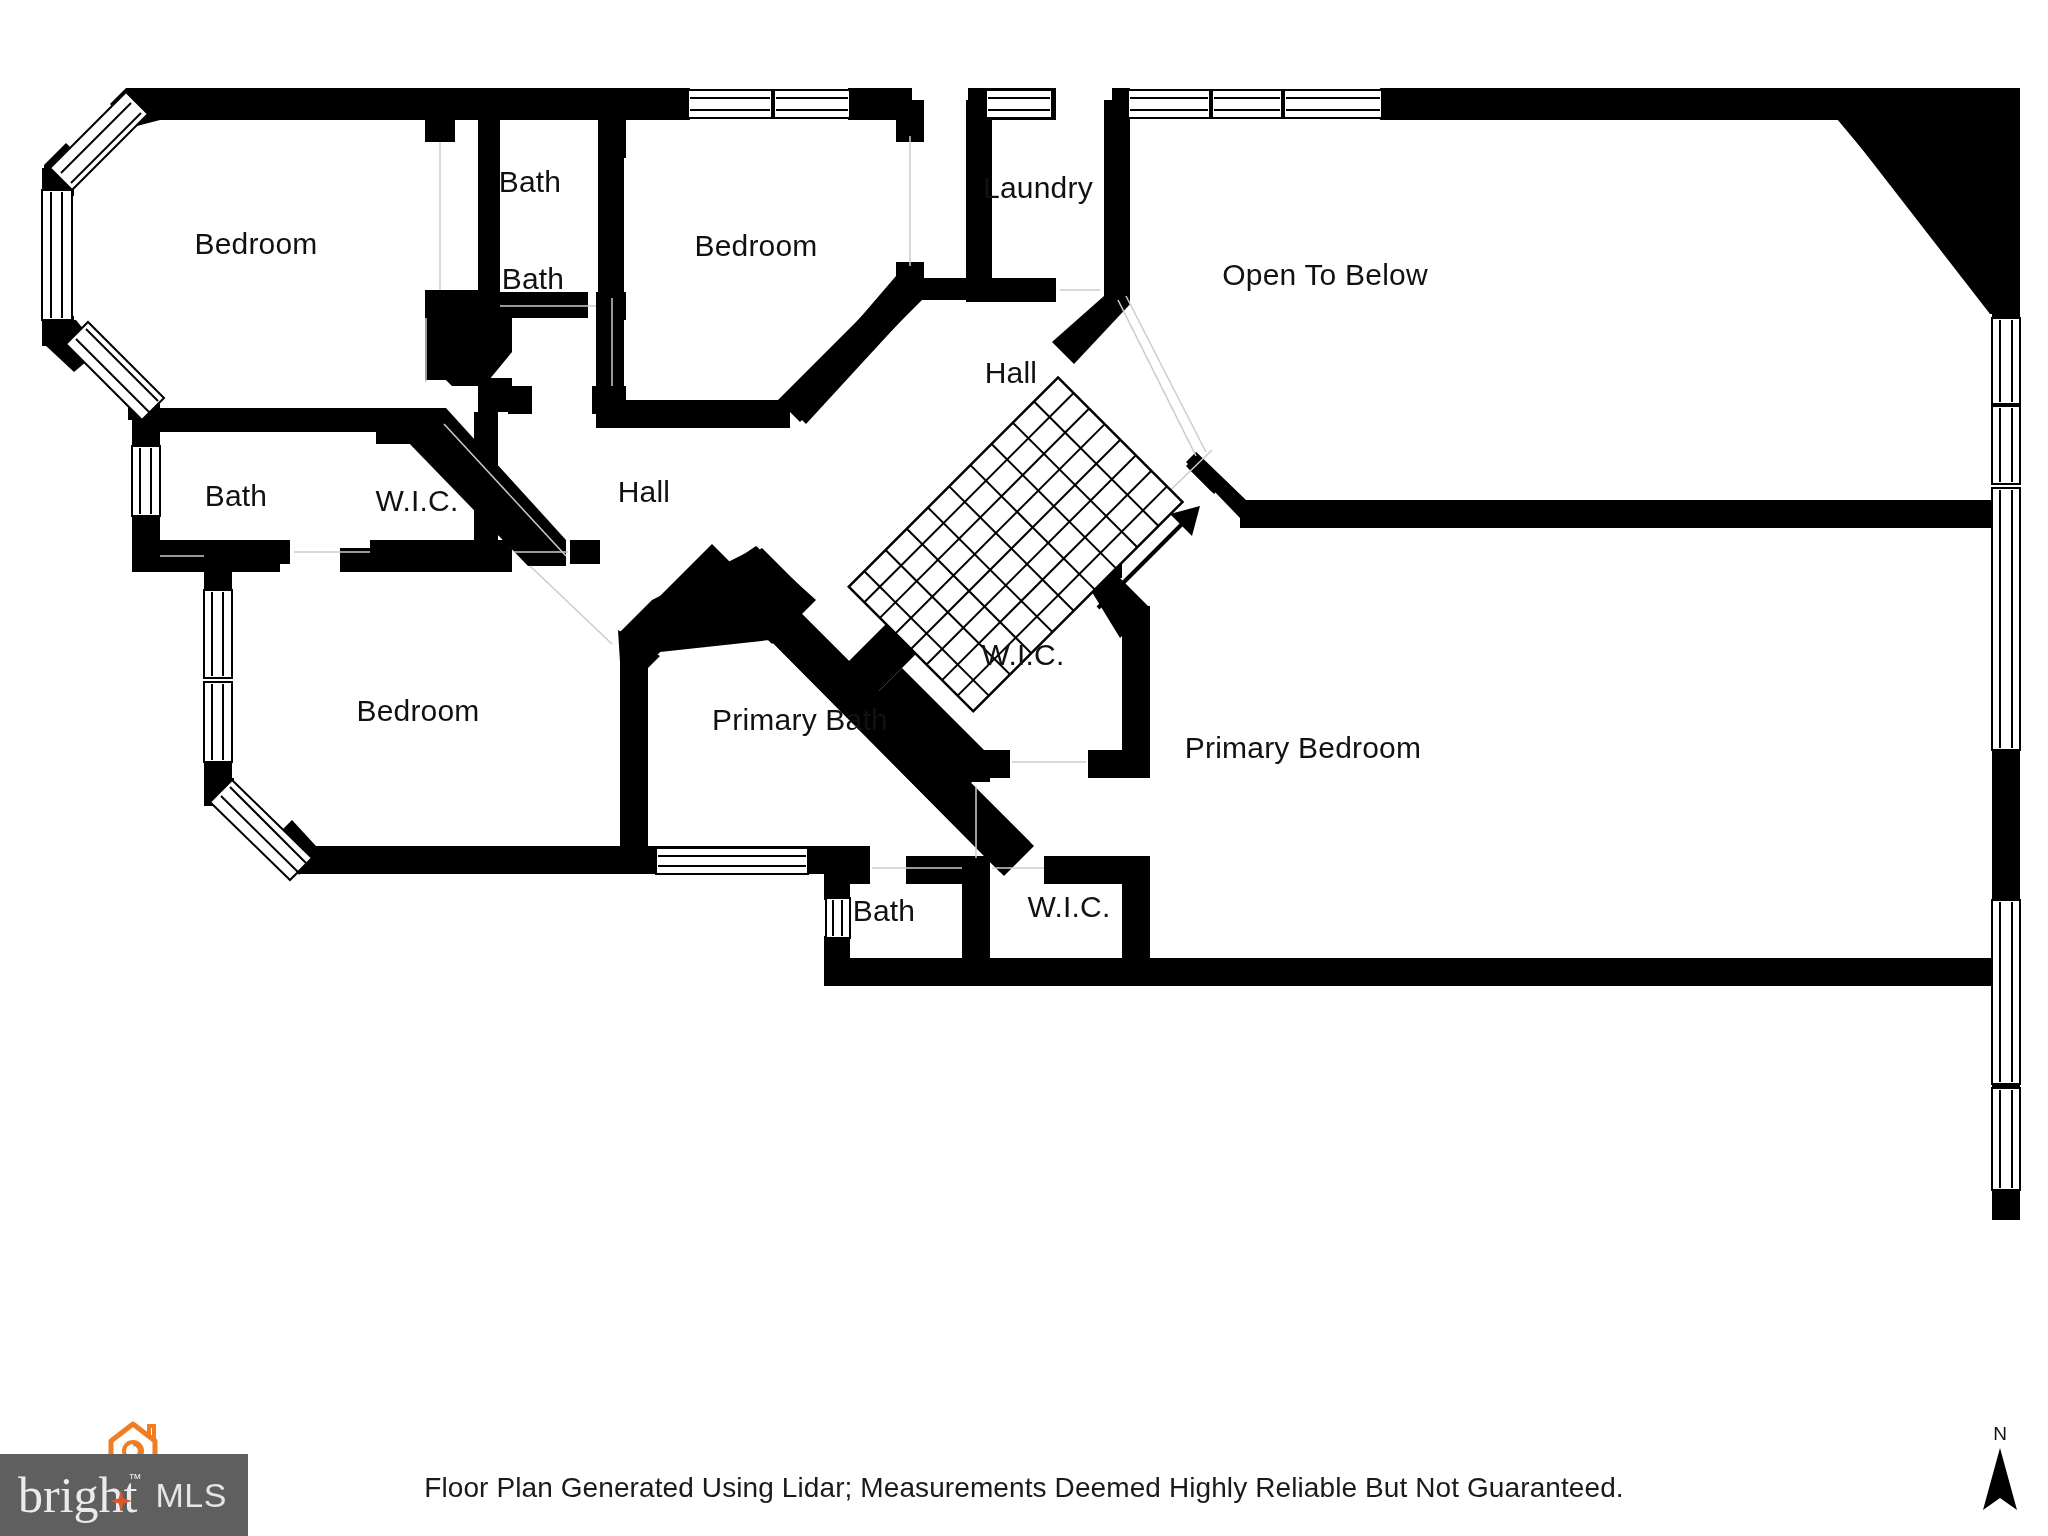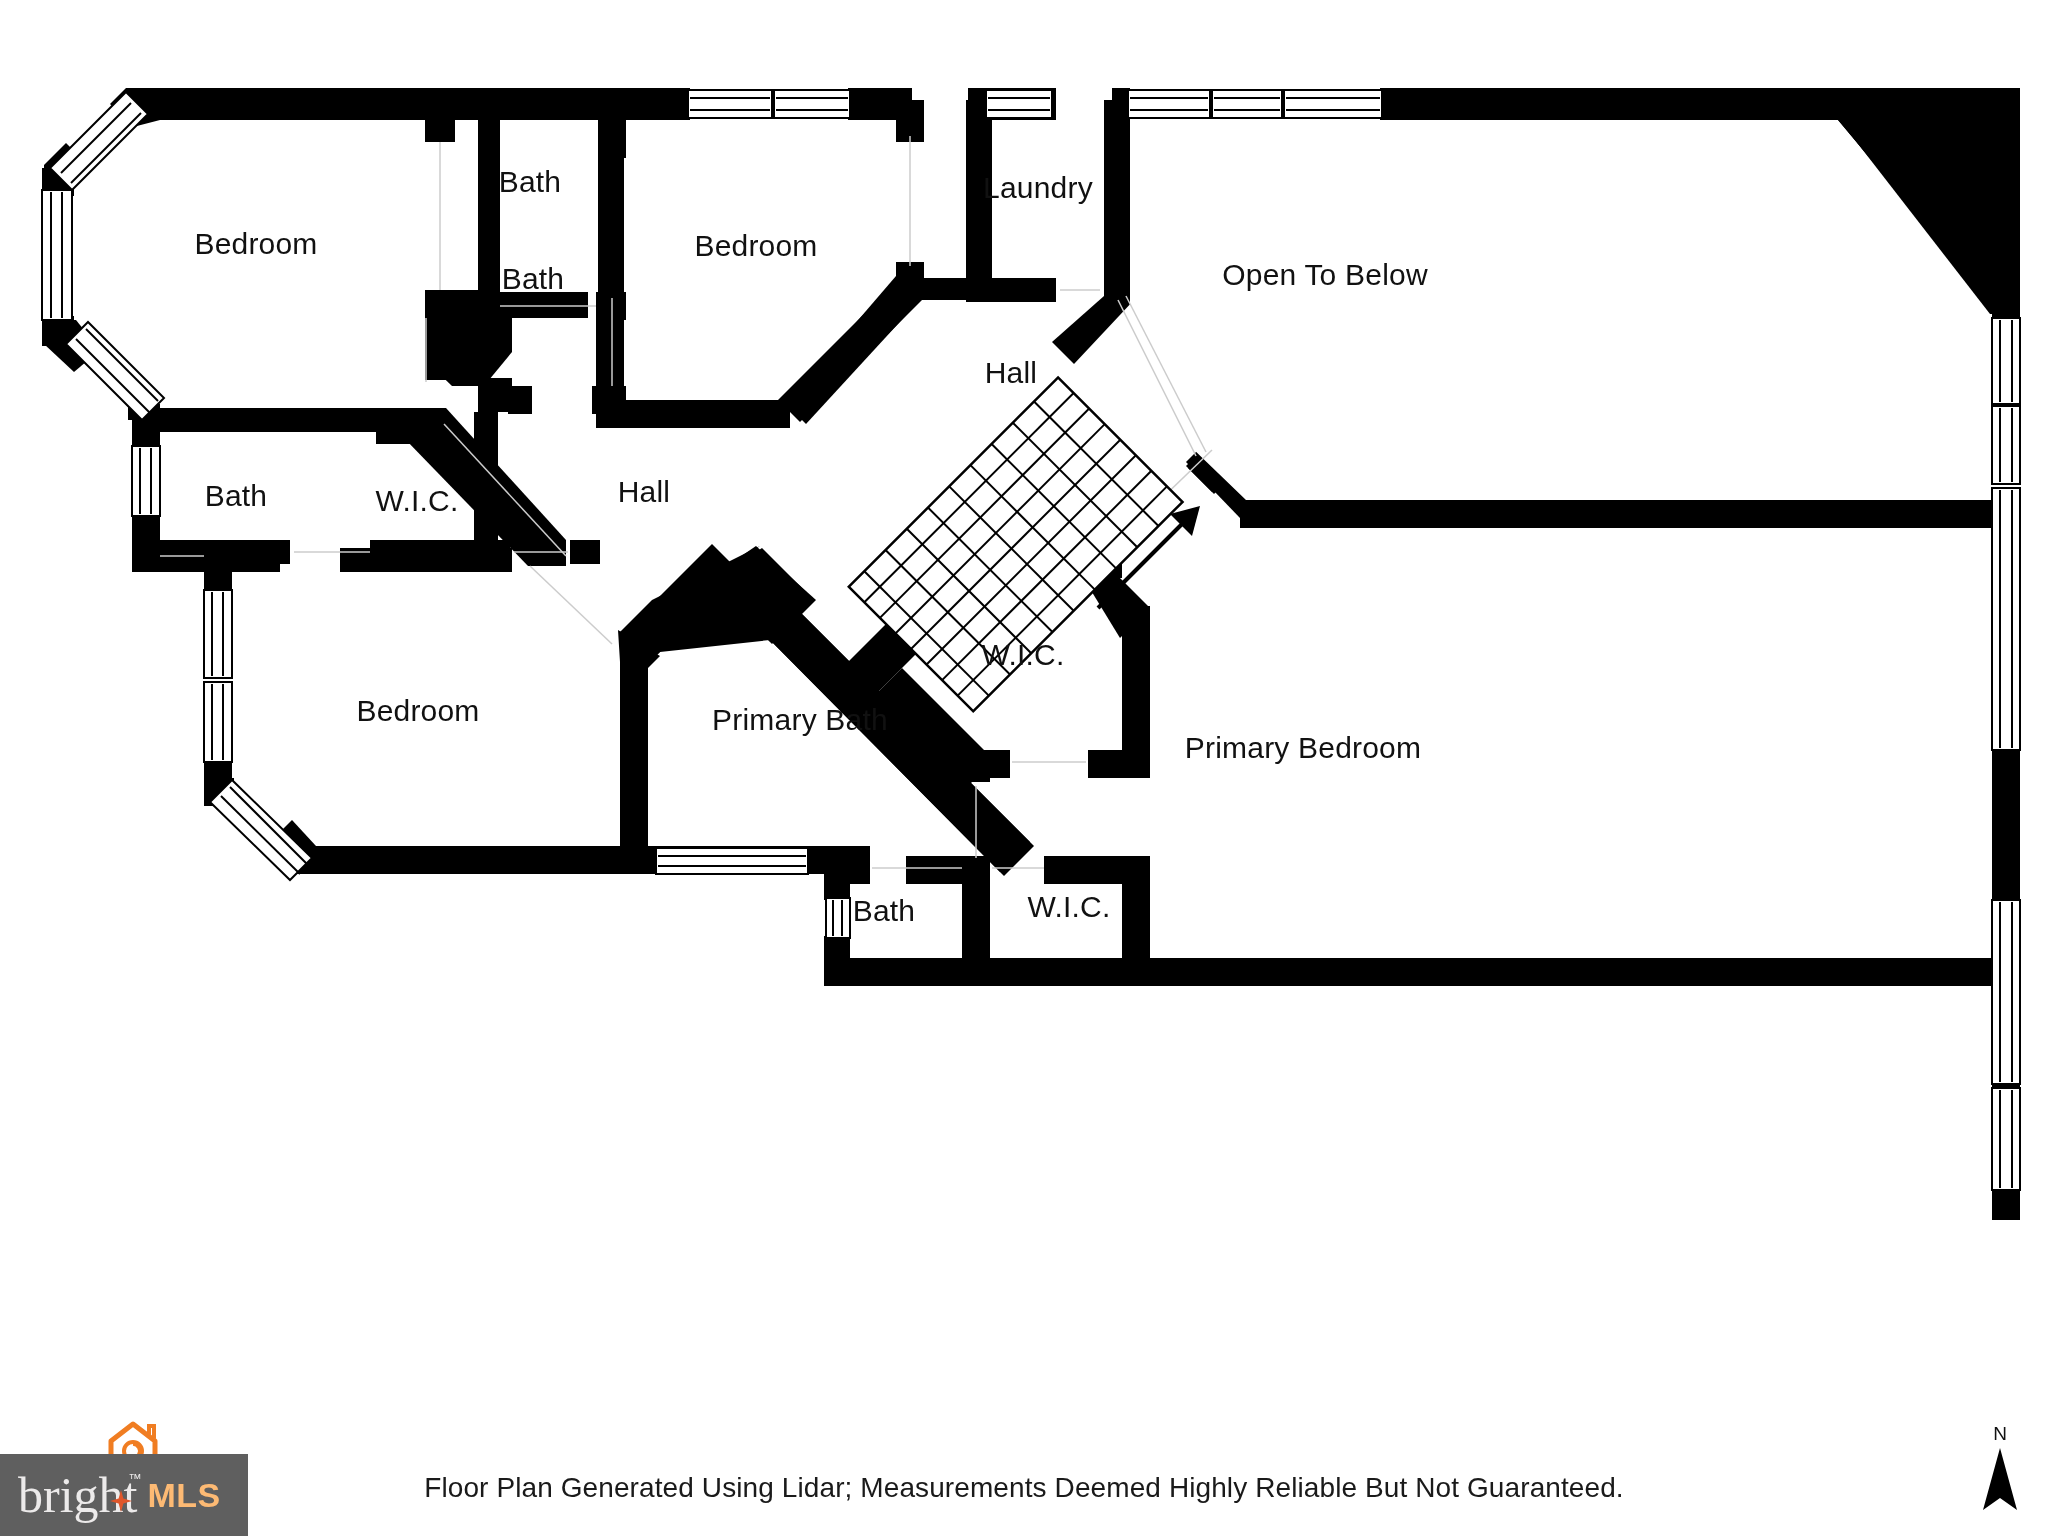--- a/index.html
+++ b/index.html
@@ -107,24 +107,23 @@
     position: absolute;
     left: 92px;
     top: 20px;
     width: 22px;
     height: 22px;
     pointer-events: none;
   }
   #mls-word {
     font-family: "Liberation Sans", sans-serif;
     font-size: 34px;
-    color: #fdba74;
-    margin-left: 10px;
+    color: #e5e5e5;
+    margin-left: 18px;
     letter-spacing: 0.5px;
-    font-weight: bold;
   }
   #north-indicator {
     position: absolute;
     left: 1965px;
     top: 1424px;
     width: 70px;
     text-align: center;
   }
   #north-letter {
     font-family: "Liberation Sans", sans-serif;

